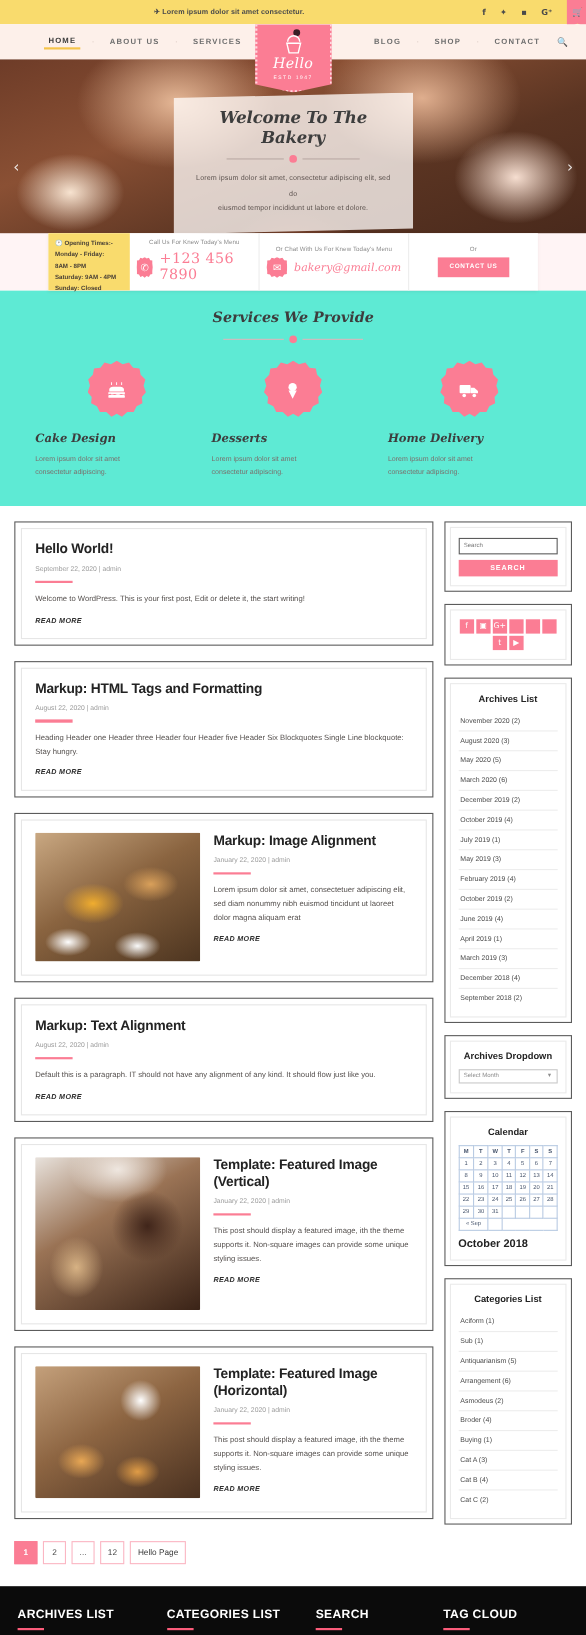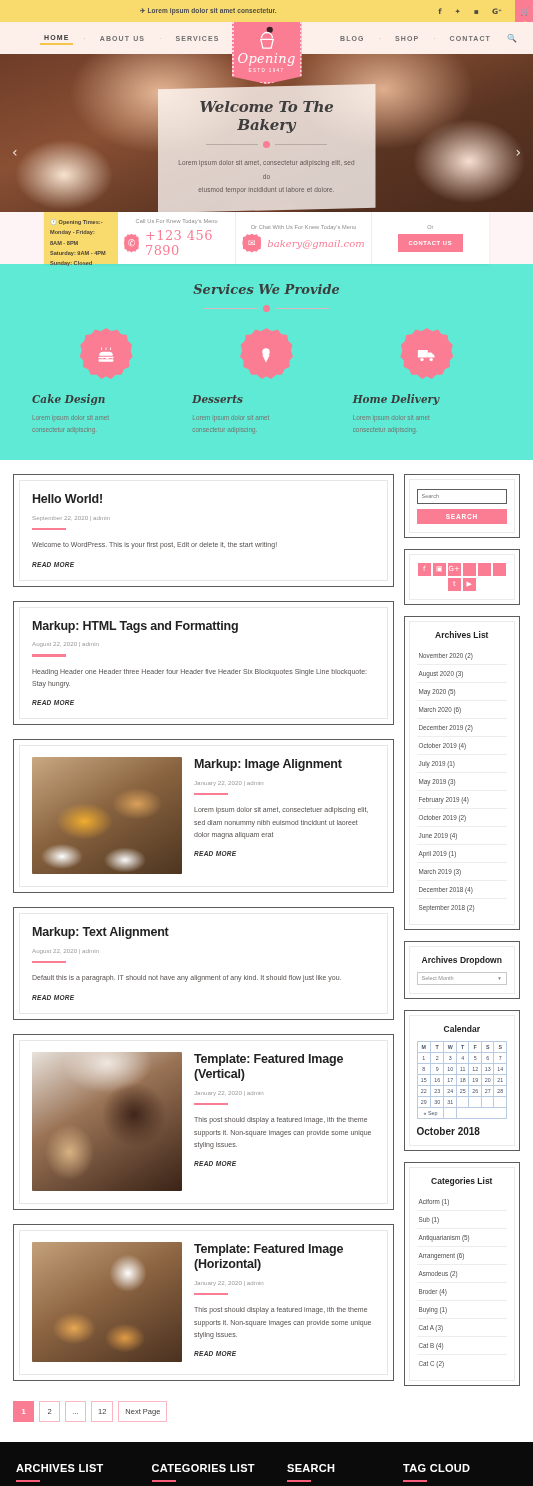--- a/index.html
+++ b/index.html
@@ -287,21 +287,21 @@
       <span class="nav-item">CONTACT</span>
     </div>
     <span class="nav-search">🔍</span>
 
     <div class="logo-badge">
       <svg class="logo-cup" viewBox="0 0 24 26">
         <circle cx="15" cy="4" r="3.4" fill="#3b1f26"></circle>
         <path d="M6 13c0-3.3 2.7-6 6-6s6 2.7 6 6" fill="none" stroke="#fff" stroke-width="1.4"></path>
         <path d="M5.2 14.5h13.6L16.5 24h-9z" fill="none" stroke="#fff" stroke-width="1.4"></path>
       </svg>
-      <span class="logo-name">Opening</span>
+      <span class="logo-name">Hello</span>
       <span class="logo-est">ESTD  1947</span>
     </div>
   </div>
 
   <div class="hero">
 
     <span class="hero-arrow left">‹</span>
     <span class="hero-arrow right">›</span>
     <div class="hero-banner">
       <div class="hero-title">Welcome To The Bakery</div>
@@ -612,21 +612,21 @@
       </div>
 
     </div>
   </div>
 
   <div class="pagination">
     <span class="pg active">1</span>
     <span class="pg">2</span>
     <span class="pg">...</span>
     <span class="pg">12</span>
-    <span class="pg">Next Page</span>
+    <span class="pg">Hello Page</span>
   </div>
 
   <div class="footer">
     <div class="fcol">
       <div class="ftitle">ARCHIVES LIST</div>
       <div class="frule"></div>
 
     </div>
 
     <div class="fcol">

